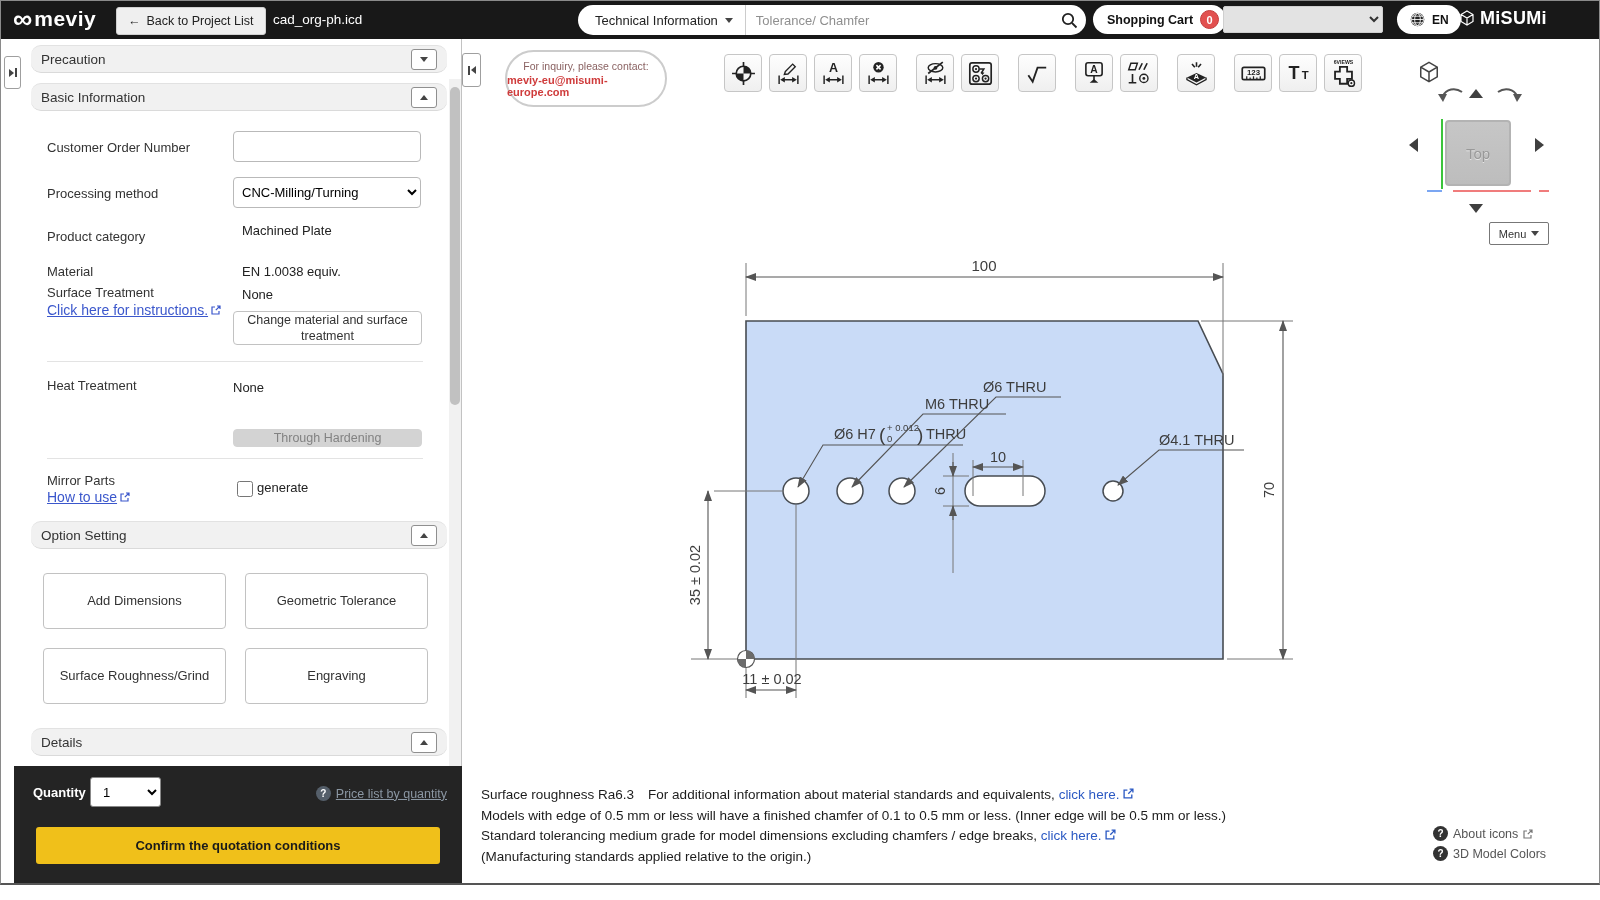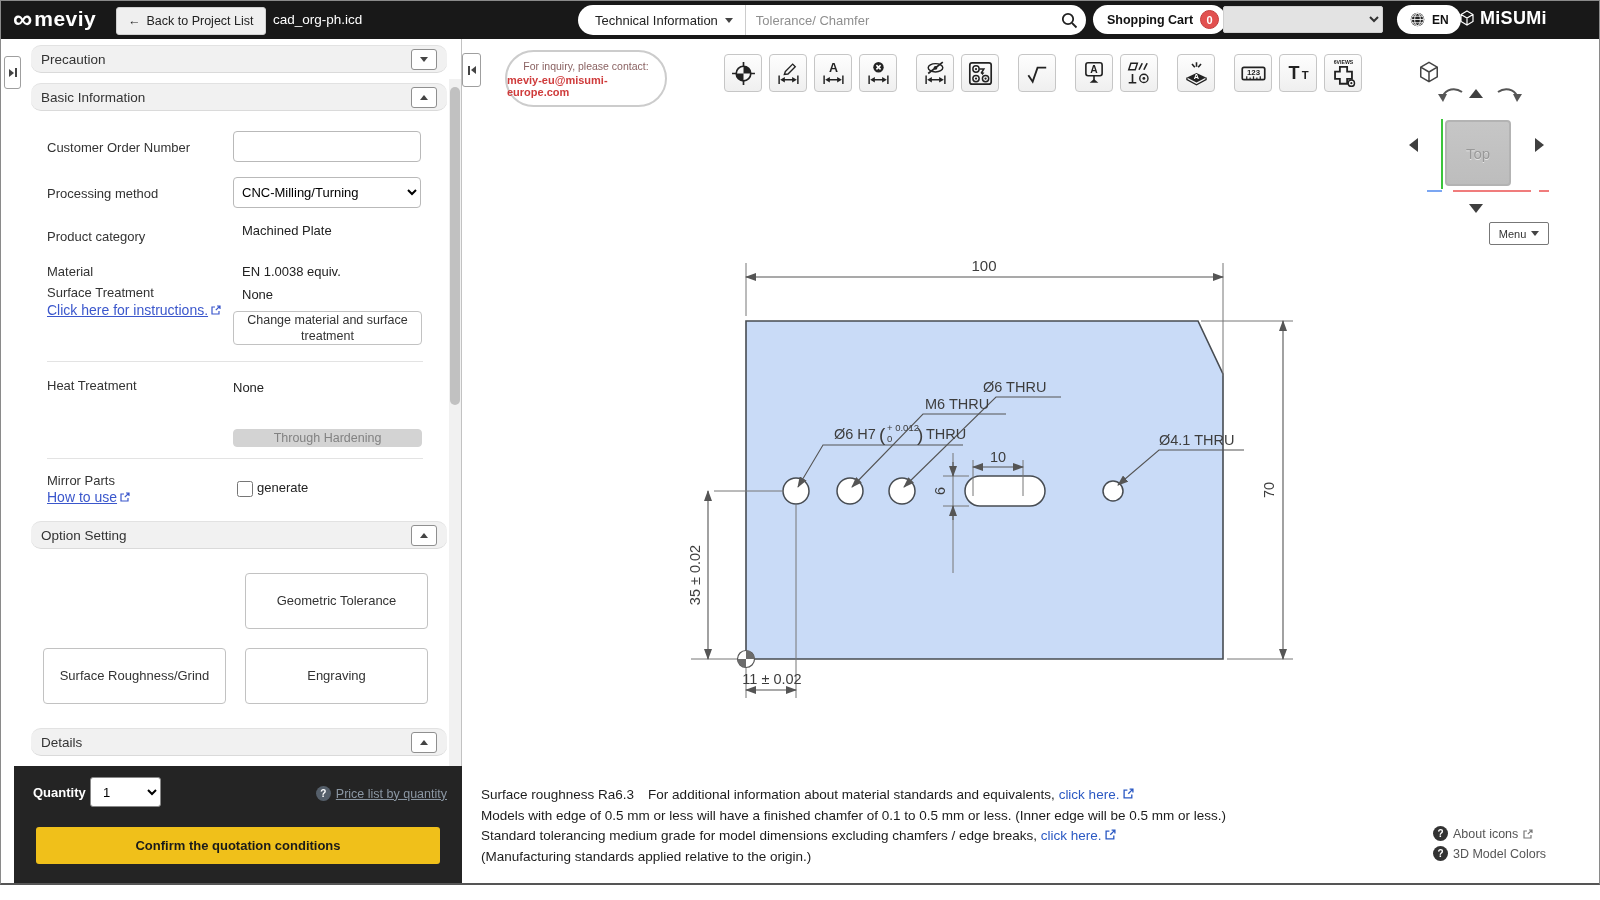--- a/index.html
+++ b/index.html
@@ -200,20 +200,21 @@
     <input type="checkbox" style="position: absolute; left: 232px; top: 439px; width: 16px; height: 16px;">
     <span class="fval" style="left:256px;top:441px;">generate</span>
 
     <div class="sec" style="top:482px;">
       <span class="t">Option Setting</span>
       <span class="toggle">
           <span class="tri up"></span>
         </span>
     </div>
 
+    <button class="btn optbtn" style="left:42px;top:534px;">Add Dimensions</button>
     <button class="btn optbtn" style="left:244px;top:534px;">Geometric Tolerance</button>
     <button class="btn optbtn" style="left:42px;top:609px;">Surface Roughness/Grind</button>
     <button class="btn optbtn" style="left:244px;top:609px;">Engraving</button>
 
     <div class="sec" style="top:689px;">
       <span class="t">Details</span>
       <span class="toggle">
           <span class="tri up"></span>
         </span>
     </div>

